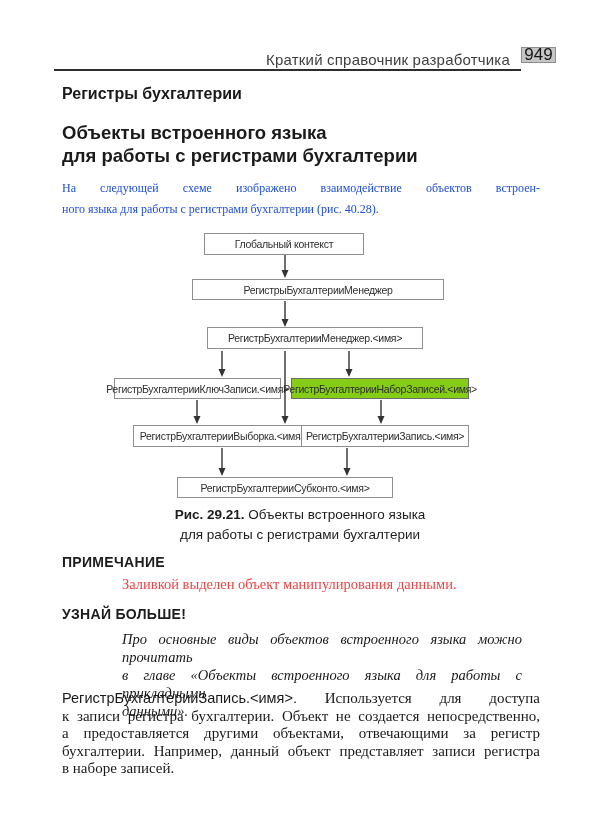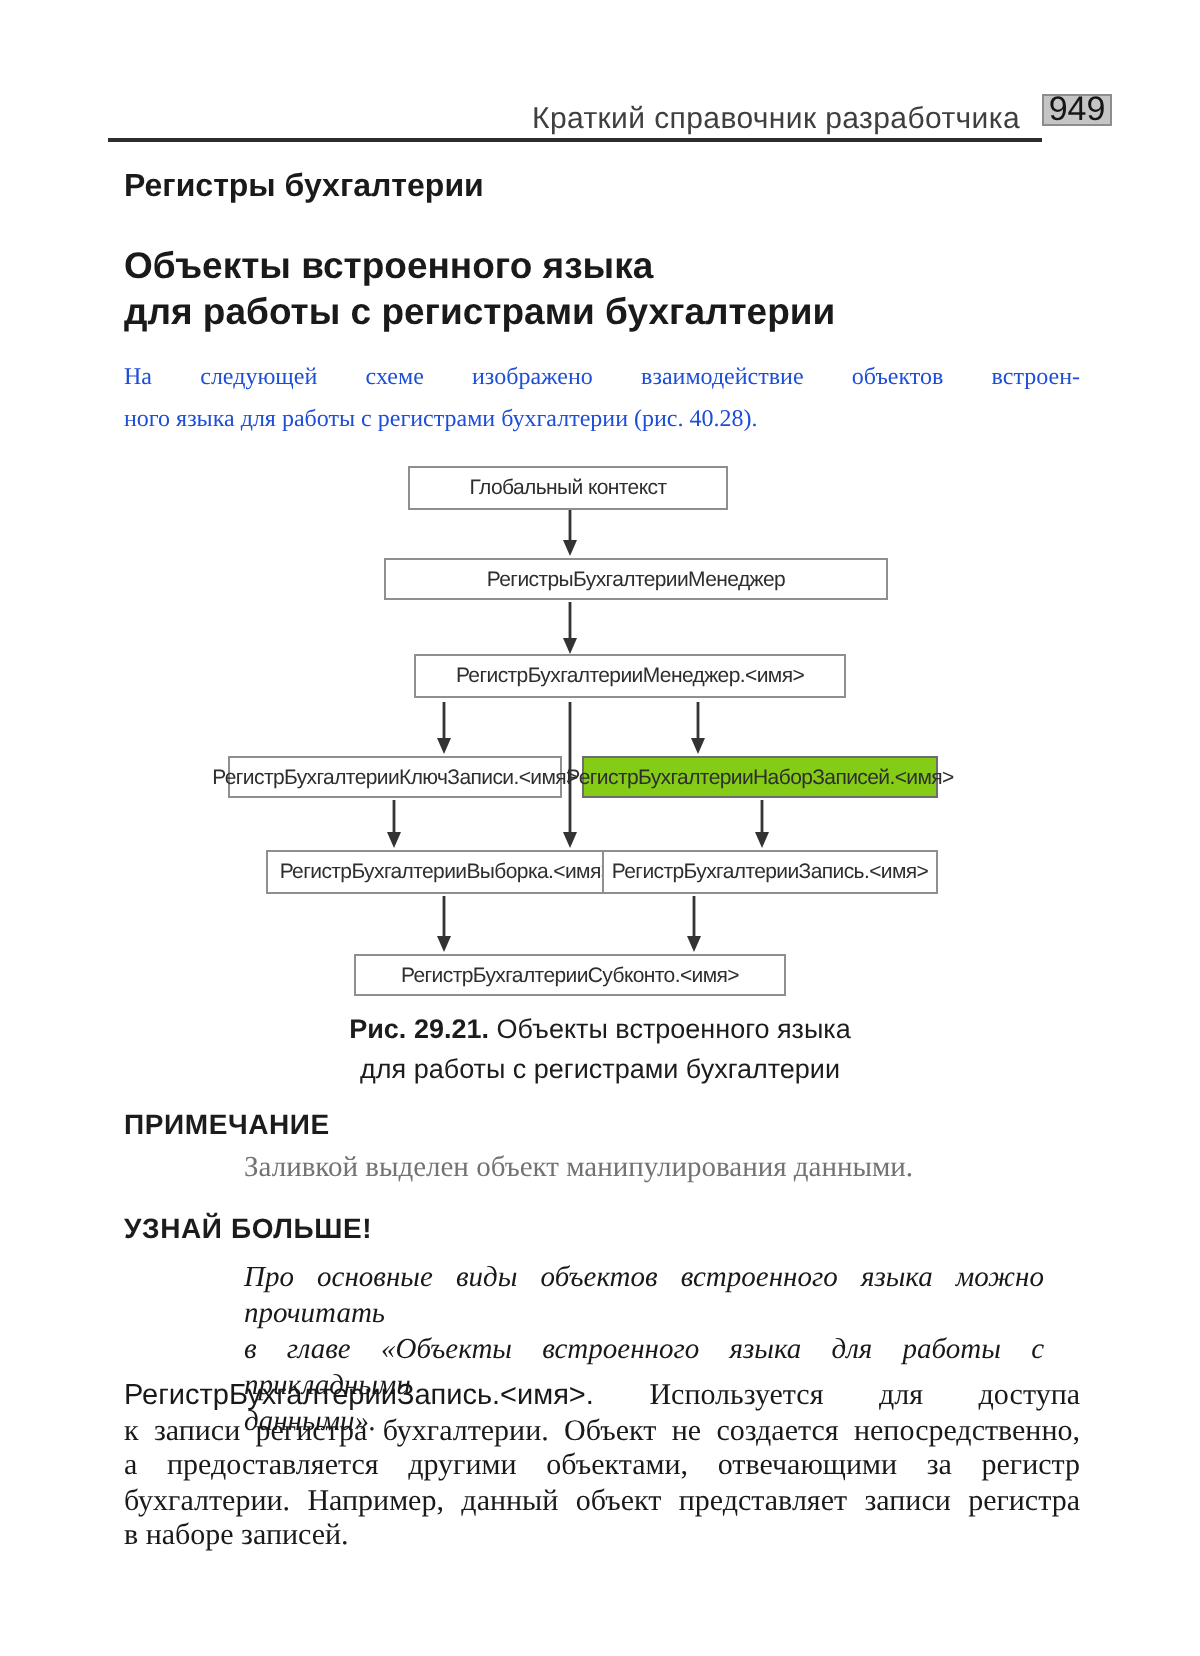--- a/index.html
+++ b/index.html
@@ -74,21 +74,21 @@
 
   .sec-heading {
     position: absolute; left: 62px;
     font-size: 14px; font-weight: bold; letter-spacing: 0.3px; color: #1c1c1c;
   }
   .h-note { top: 554px; }
   .h-learn { top: 606px; }
 
   .note-text {
     position: absolute; left: 122px; top: 576px; width: 410px;
-    font-family: "Liberation Serif", serif; font-size: 14.5px; color: #737373;
+    font-family: "Liberation Serif", serif; font-size: 14.5px; color: #ef4444;
   }
   .learn-text {
     position: absolute; left: 122px; top: 630px; width: 400px;
     font-family: "Liberation Serif", serif; font-style: italic;
     font-size: 14.5px; line-height: 18px; color: #191919;
   }
 
   .final-para {
     position: absolute; left: 62px; top: 690px; width: 478px;
     font-family: "Liberation Serif", serif;

